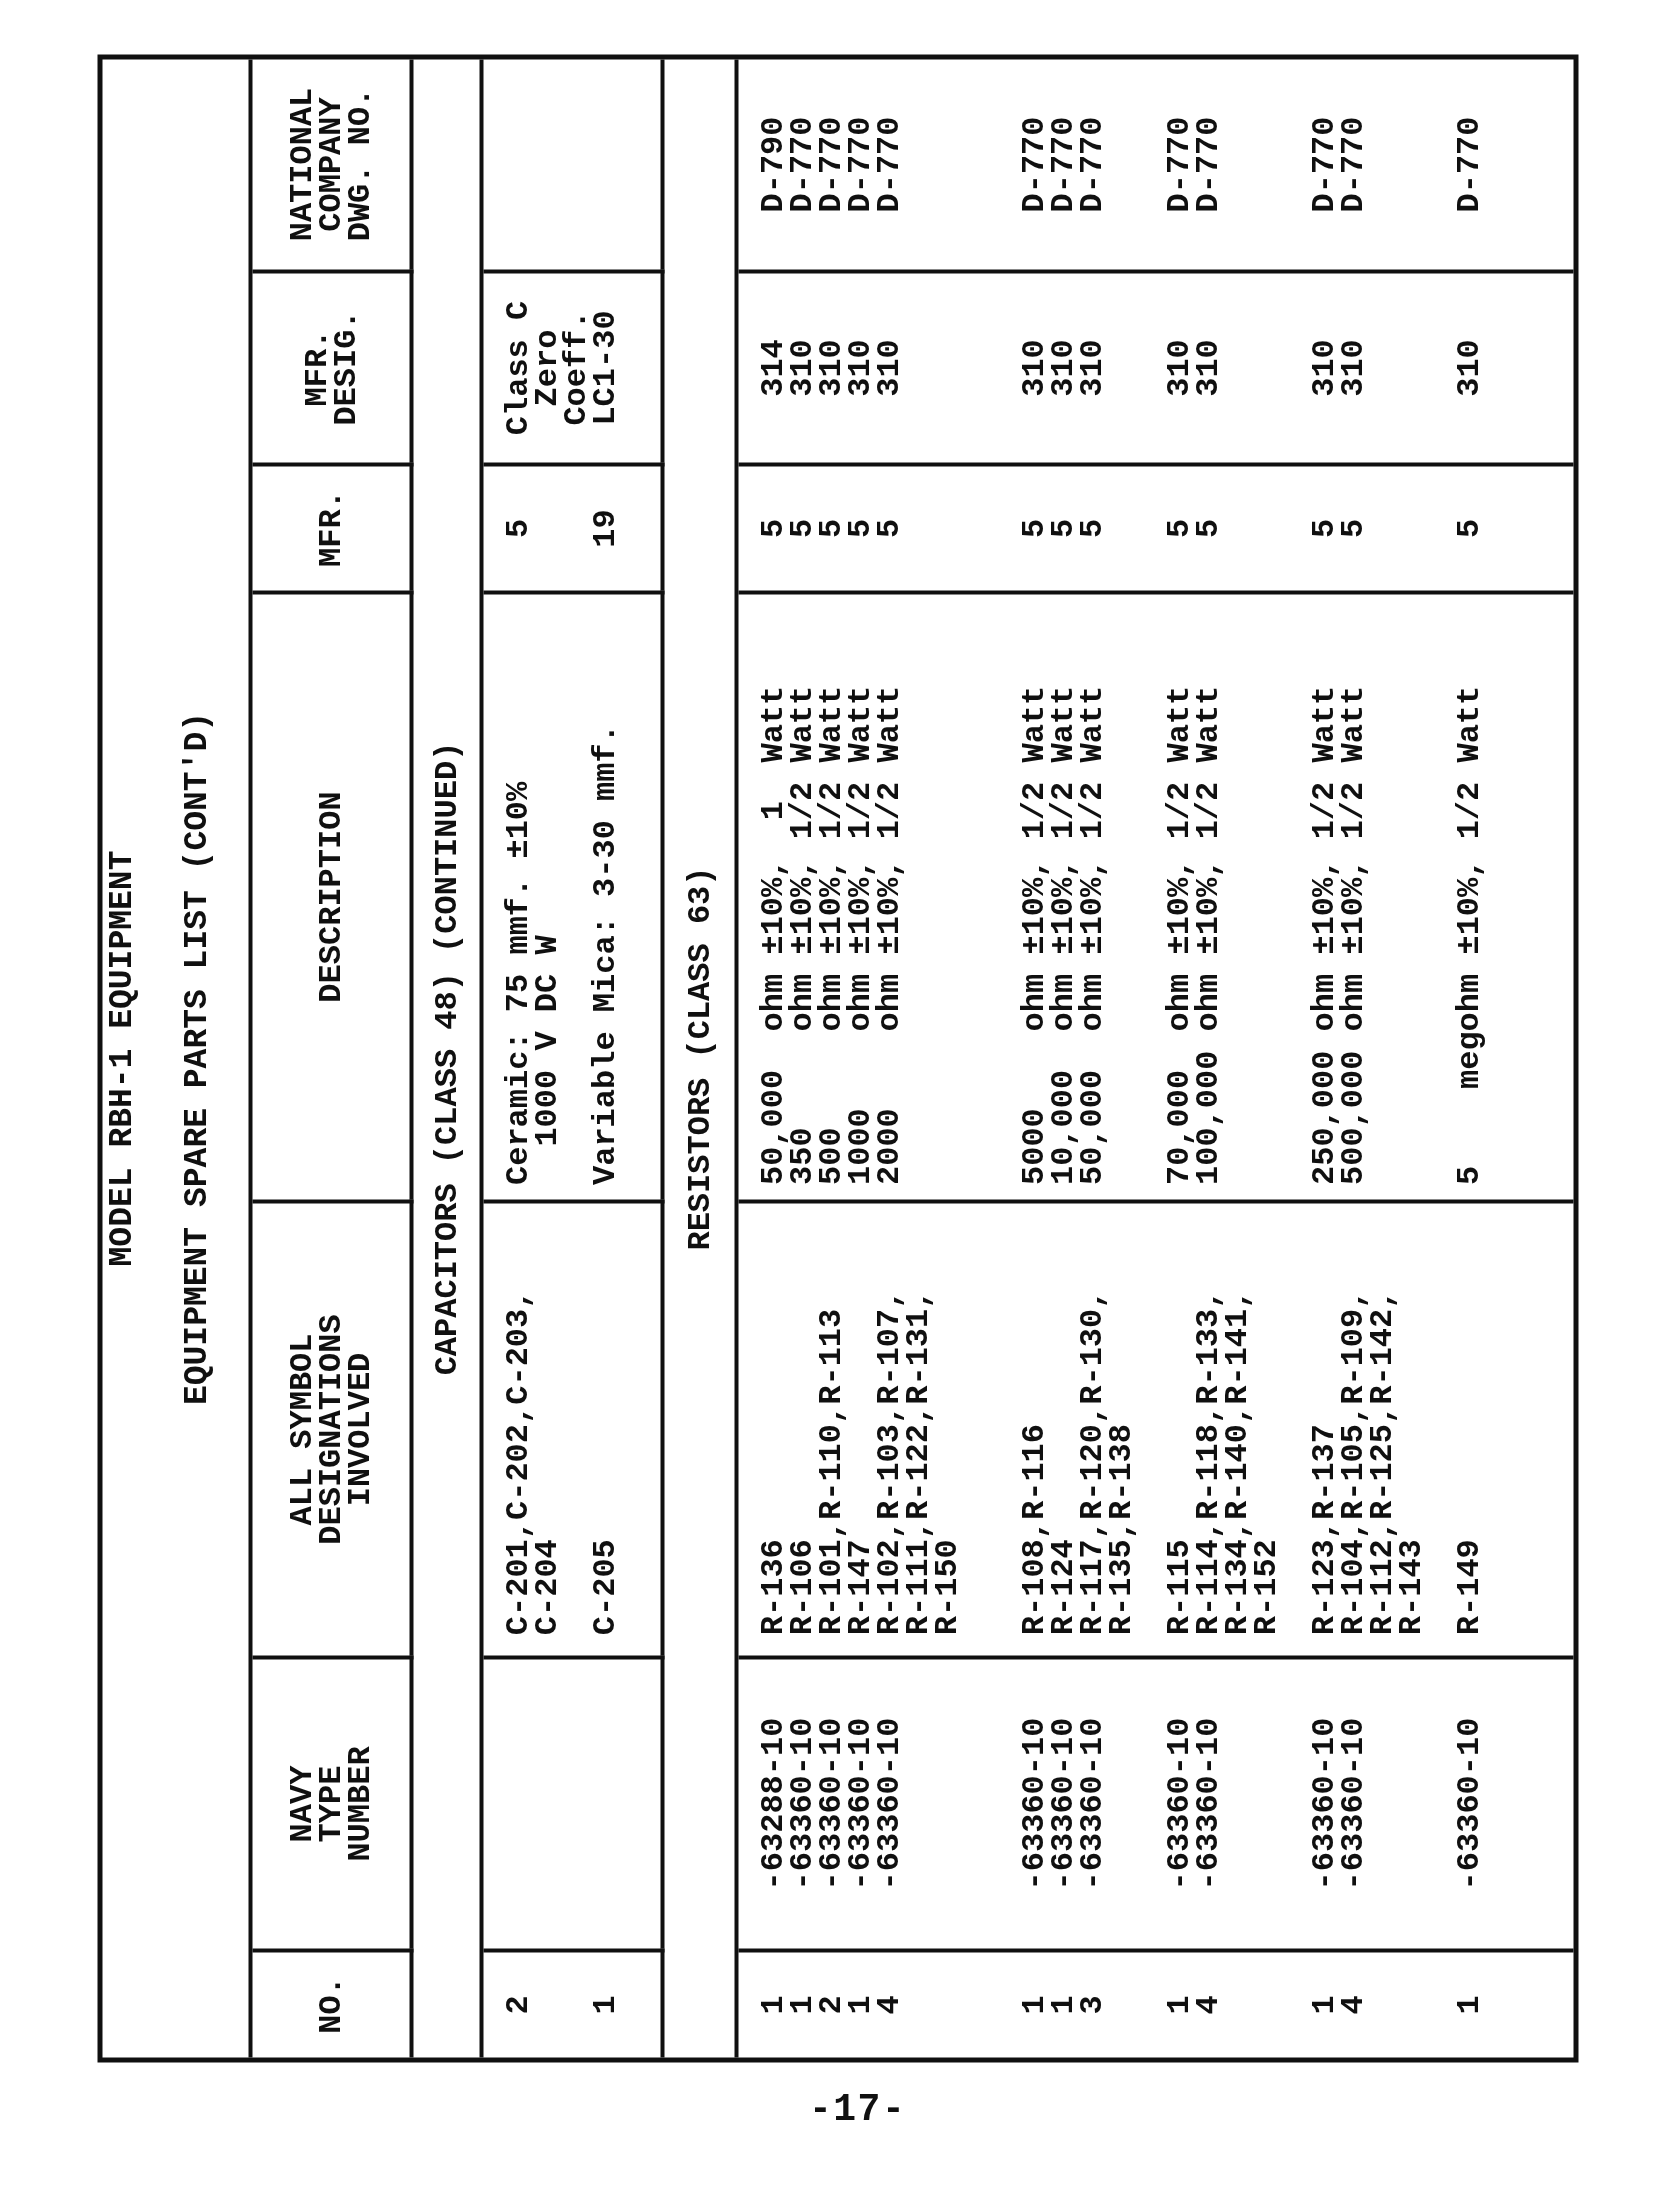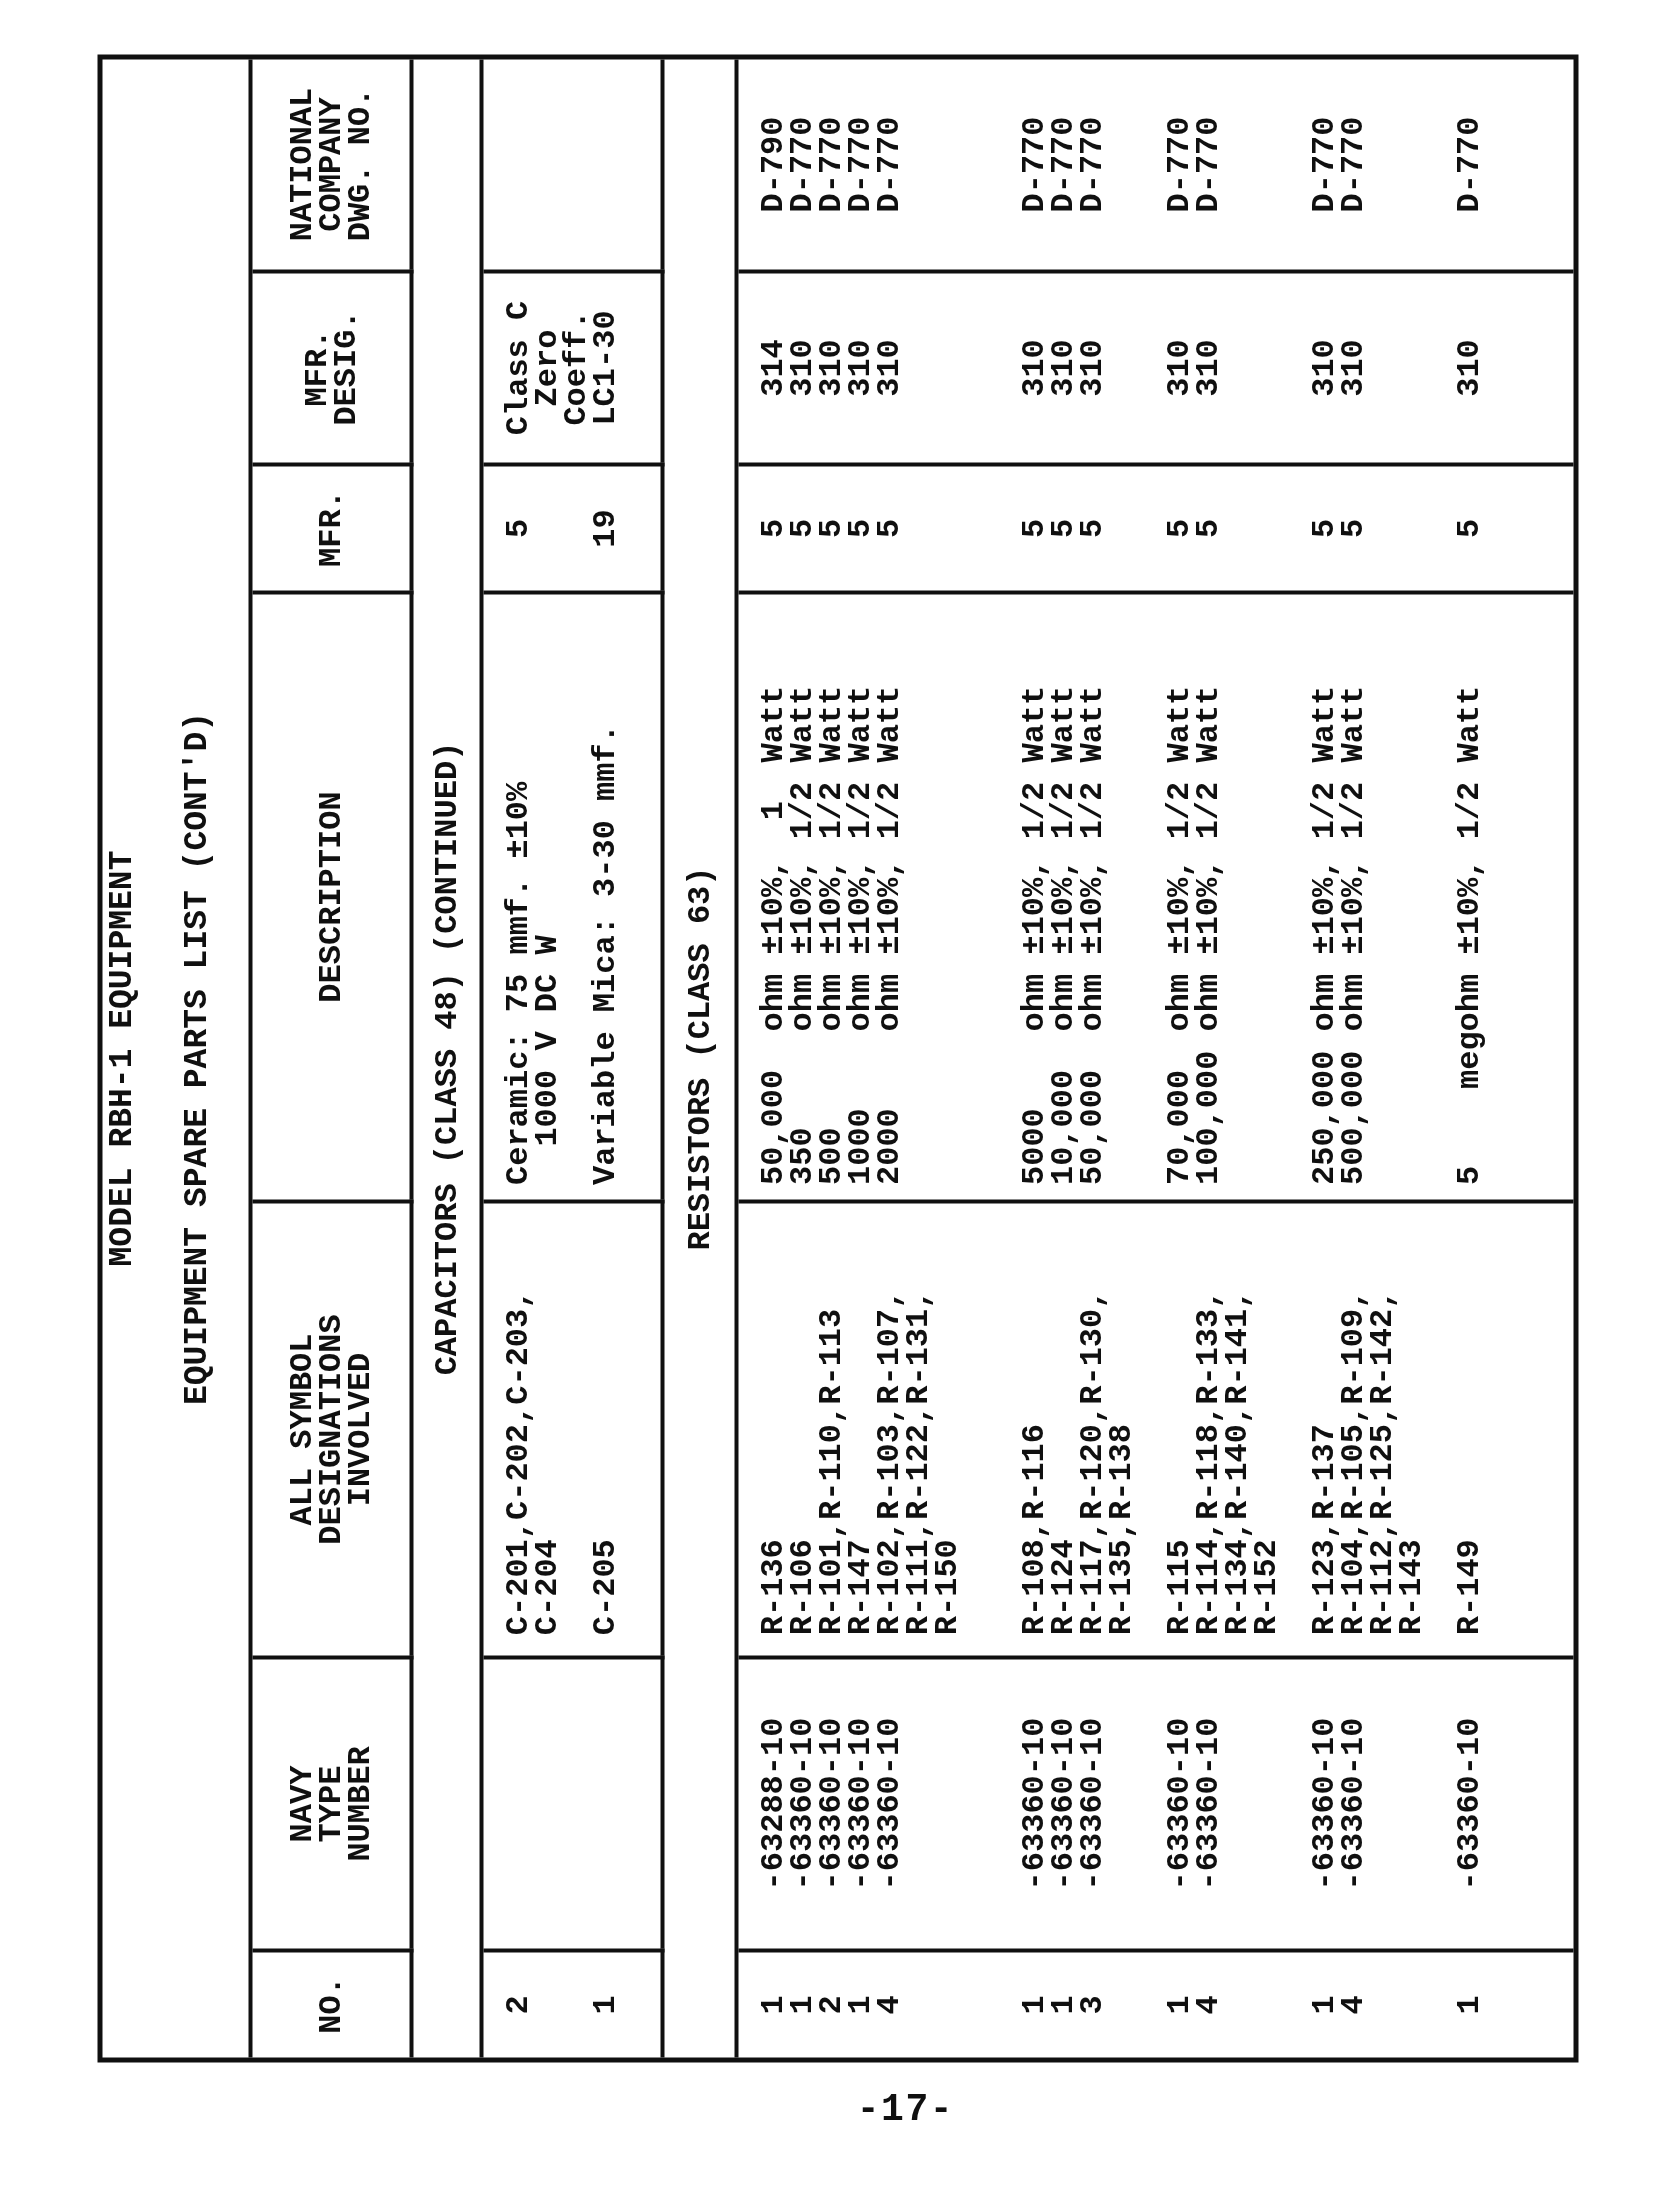--- a/index.html
+++ b/index.html
@@ -39,21 +39,21 @@
   .hcell pre{margin:0; font:inherit; text-align:center; white-space:pre;}
   .section{grid-column:1 / -1; display:flex; align-items:center; justify-content:center;
            border-bottom:4.4px solid #101010; box-sizing:border-box;}
   .section pre{margin:0; font:inherit; white-space:pre;}
   .block pre{margin:0; font:inherit; white-space:pre; padding-top:20.3px;}
   .al-c pre{text-align:center; padding-left:0;}
   .al-sym pre{text-align:left; padding-left:20.3px;}
   .al-desc pre{text-align:left; padding-left:14.5px;}
   .pageno{
     position:absolute; left:809px; top:2089px; width:145px;
-    font-size:38px; line-height:41px; letter-spacing:1.5px; text-align:right;
+    font-size:38px; line-height:41px; letter-spacing:1.5px; text-align:left;
   }
 </style>
 </head>
 <body>
 
 <div class="page">
   <div class="rot">
     <div class="doc-box">
 
       <div class="title1">MODEL RBH-1 EQUIPMENT</div>

